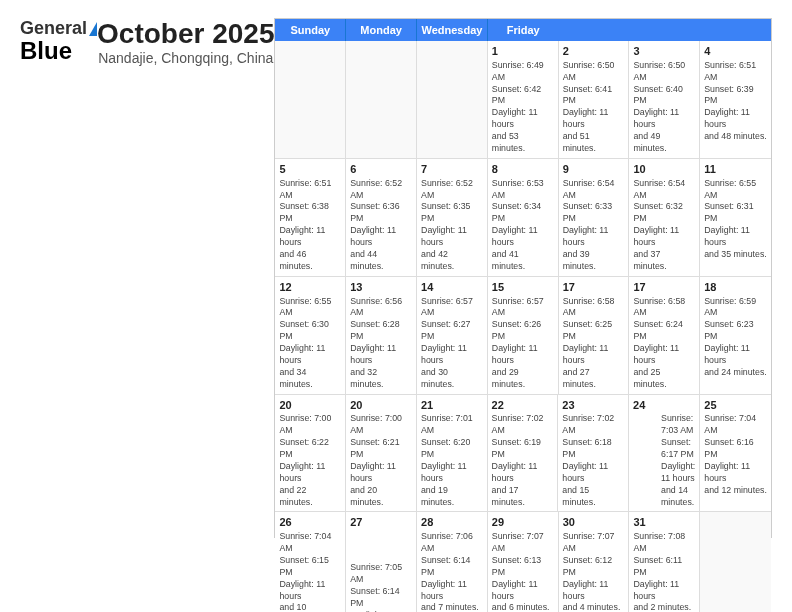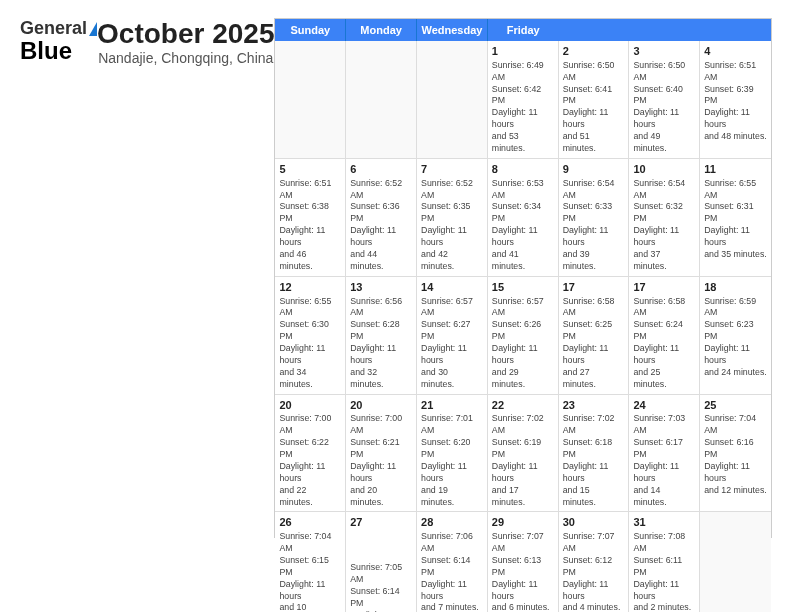--- a/index.html
+++ b/index.html
@@ -300,21 +300,21 @@
           </div>
           <div class="cal-cell">
             <span class="day-num">23</span>
             <div class="cell-info" style="white-space: pre-line;">Sunrise: 7:02 AM
 Sunset: 6:18 PM
 Daylight: 11 hours
 and 15 minutes.</div>
           </div>
           <div class="cal-cell">
             <span class="day-num">24</span>
-            <div class="cell-info" style="white-space: pre-line;">Sunrise: 7:03 AM
+            <div class="cell-info" style="white-space: pre-line; margin-left: 28px;">Sunrise: 7:03 AM
 Sunset: 6:17 PM
 Daylight: 11 hours
 and 14 minutes.</div>
           </div>
           <div class="cal-cell">
             <span class="day-num">25</span>
             <div class="cell-info" style="white-space: pre-line;">Sunrise: 7:04 AM
 Sunset: 6:16 PM
 Daylight: 11 hours
 and 12 minutes.</div>

